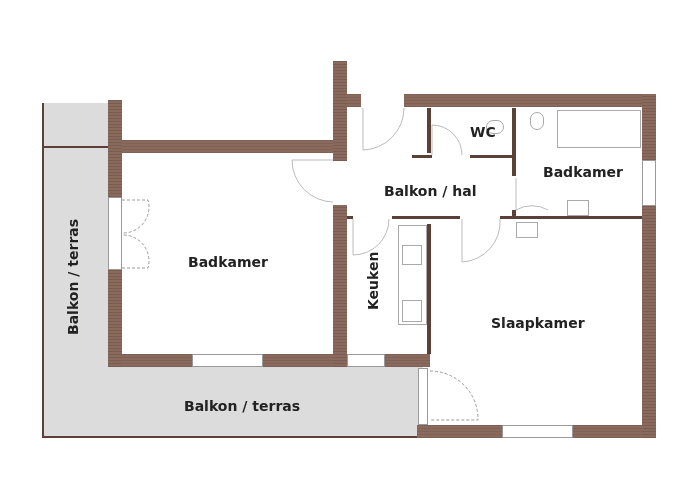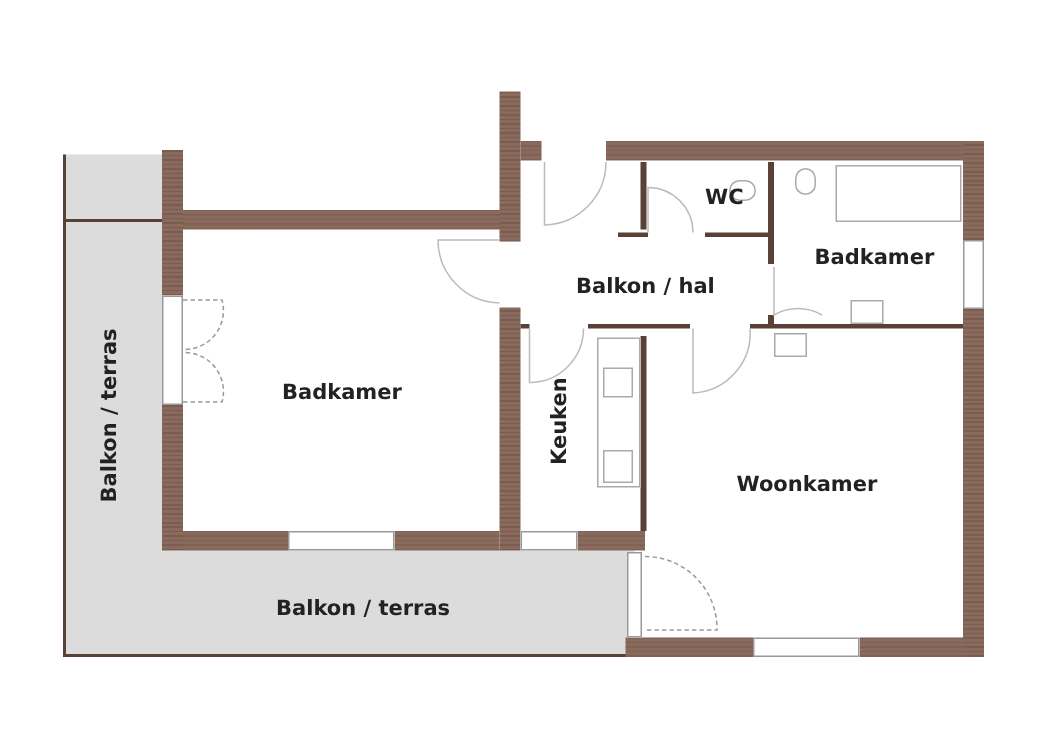--- a/index.html
+++ b/index.html
@@ -72,16 +72,16 @@
   <path d="M462 219 L462 262 A40 40 0 0 0 500 219" fill="none" stroke="#bbb" stroke-width="1"></path>
   <path d="M122 200 L148 200 A26 26 0 0 1 122 233" fill="none" stroke="#999" stroke-width="1" stroke-dasharray="3,2"></path>
   <path d="M122 268 L148 268 A26 26 0 0 0 122 235" fill="none" stroke="#999" stroke-width="1" stroke-dasharray="3,2"></path>
   <path d="M430 371 A48 48 0 0 1 478 420 L430 420" fill="none" stroke="#999" stroke-width="1" stroke-dasharray="3,2"></path>
 </svg>
 
 <div class="label" style="left:188px;top:254px;">Badkamer</div>
 <div class="label" style="left:384px;top:183px;">Balkon / hal</div>
 <div class="label" style="left:470px;top:124px;">WC</div>
 <div class="label" style="left:543px;top:164px;">Badkamer</div>
-<div class="label" style="left:491px;top:315px;">Woonkamer</div>
+<div class="label" style="left:491px;top:315px;">Slaapkamer</div>
 <div class="label" style="left:346px;top:277px;transform:rotate(-90deg);transform-origin:left top;top:310px;left:365px;">Keuken</div>
 <div class="label" style="left:65px;top:335px;transform:rotate(-90deg);transform-origin:left top;">Balkon / terras</div>
 <div class="label" style="left:184px;top:398px;">Balkon / terras</div>
 
 </body></html>

